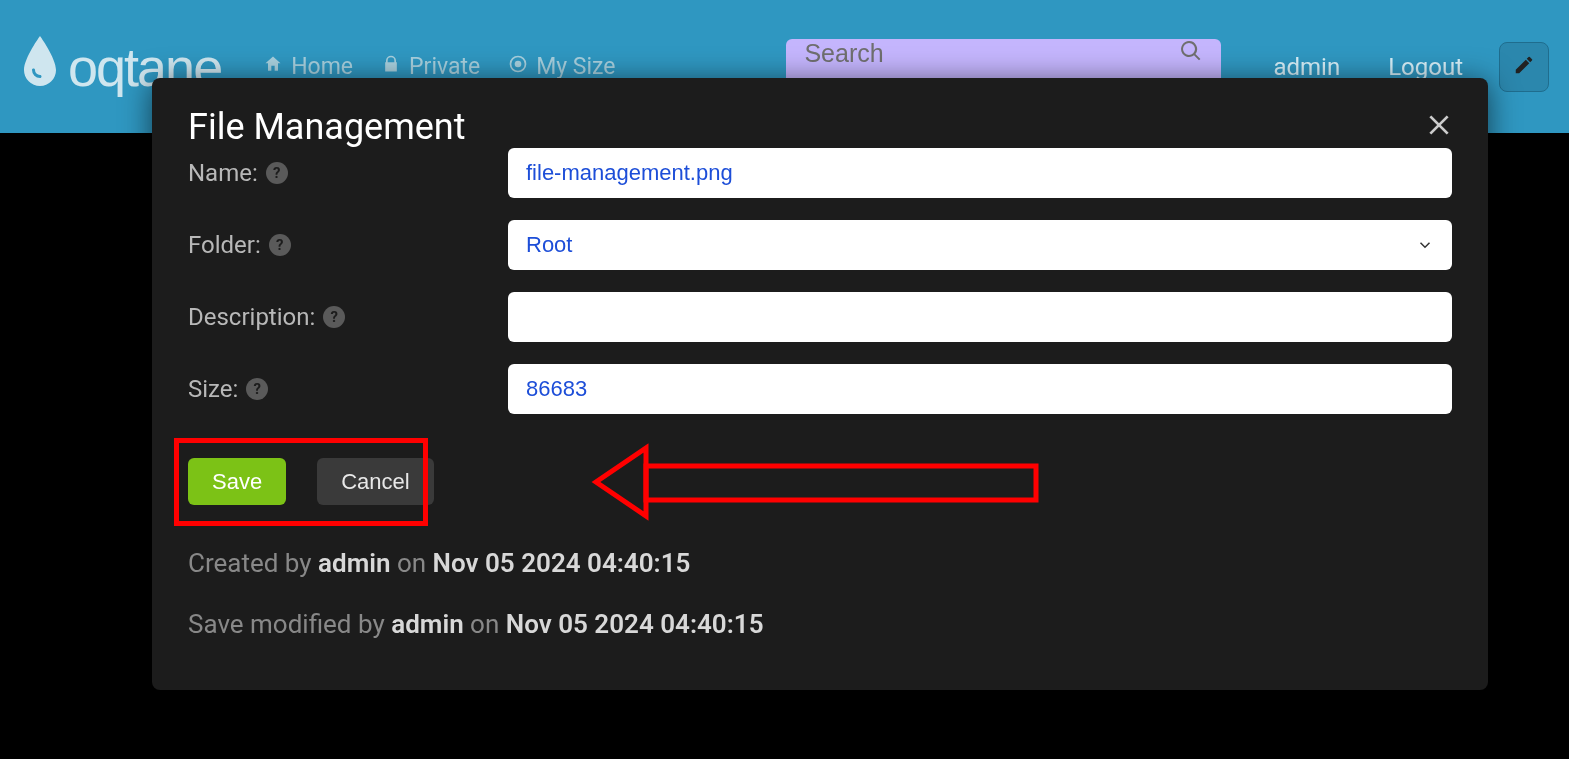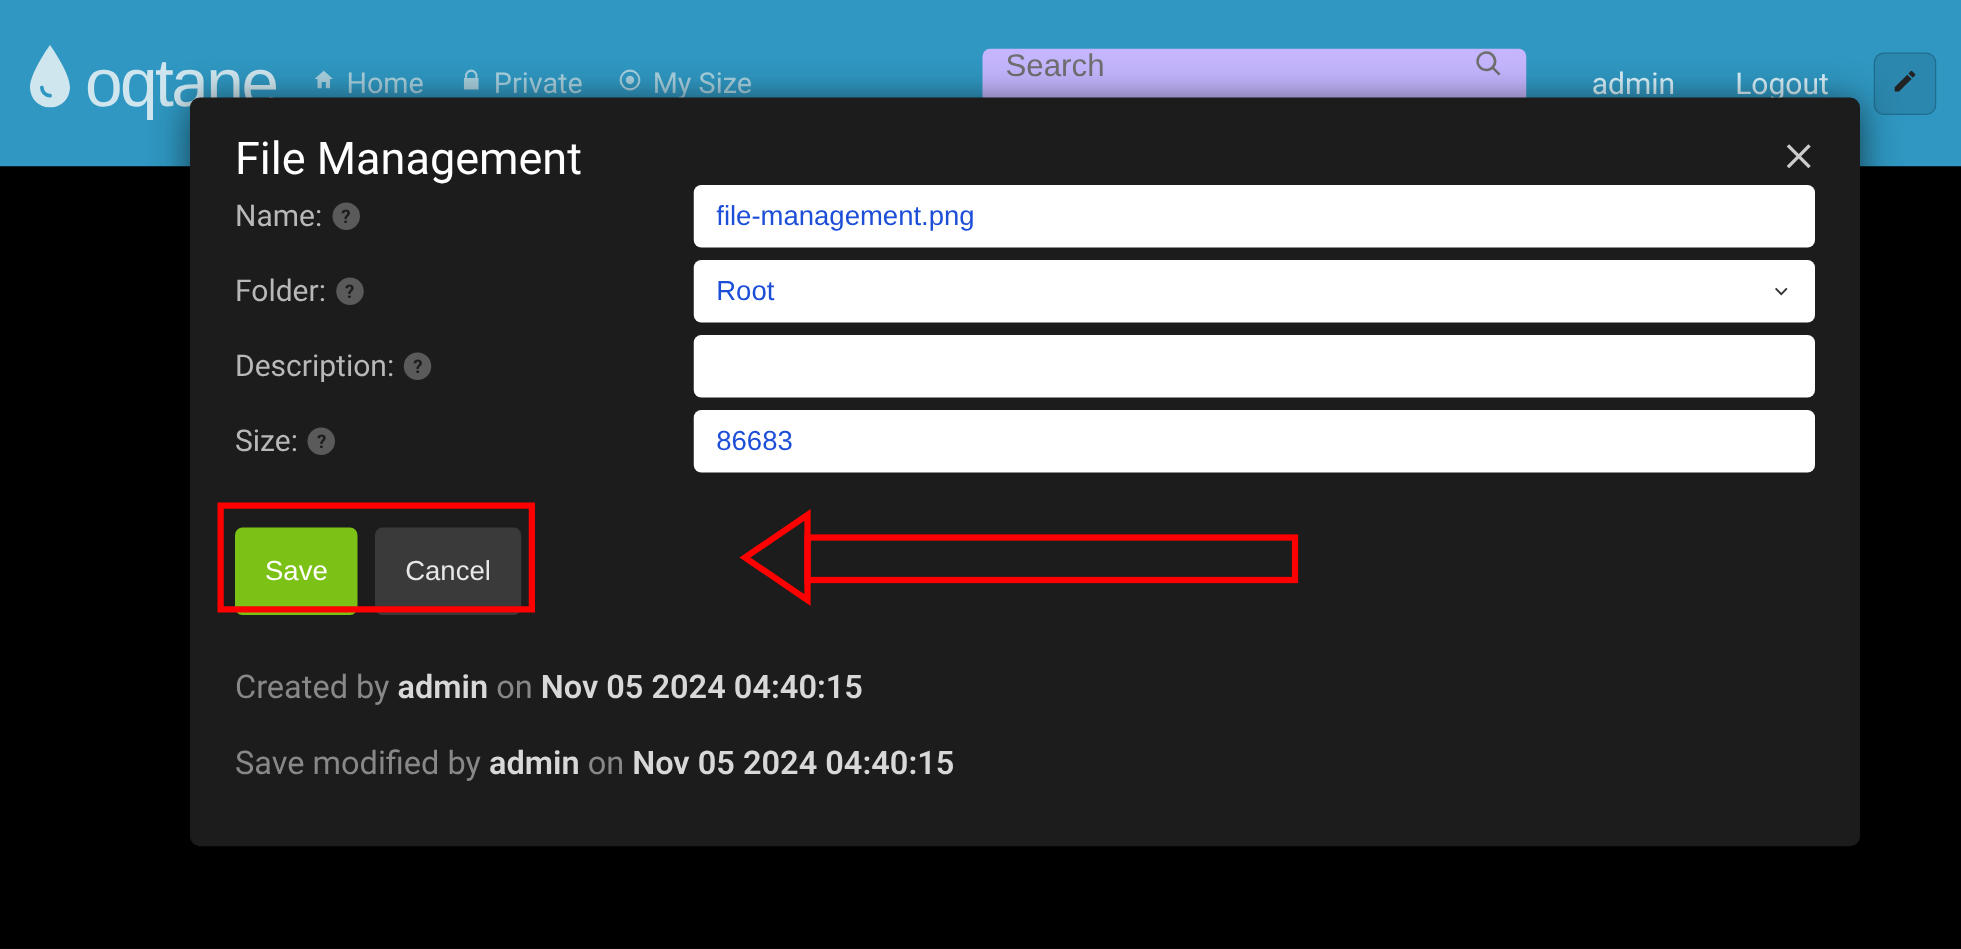--- a/index.html
+++ b/index.html
@@ -22,21 +22,21 @@
     gap: 12px;
   }
   .logo {
     display: flex;
     align-items: center;
     gap: 8px;
     color: #e8e8e8;
     font-size: 56px;
     font-weight: 400;
     letter-spacing: -1px;
-    margin-right: 16px;
+    margin-right: 30px;
   }
   .logo-drop {
     width: 40px;
     height: 52px;
     display: inline-block;
   }
   .logo-text {
     font-family: Arial, sans-serif;
     font-weight: 400;
     font-size: 54px;
@@ -128,22 +128,21 @@
   .close-x {
     width: 26px; height: 26px;
     stroke: #ccc;
     stroke-width: 2.5;
     cursor: pointer;
   }
 
   .form-row {
     display: flex;
     align-items: center;
-    margin-bottom: 10px;
-    gap: 47px;
+    margin-bottom: 22px;
   }
   .form-label {
     width: 320px;
     font-size: 24px;
     color: #b8b8b8;
     display: flex;
     align-items: center;
     gap: 8px;
   }
   .help-circle {
@@ -191,30 +190,30 @@
   }
 
   .btn-row {
     display: flex;
     gap: 14px;
     margin-top: 44px;
     margin-bottom: 34px;
     position: relative;
   }
   .btn {
-    height: 70px;
+    height: 47px;
     border-radius: 6px;
     font-size: 22px;
     padding: 0 24px;
     border: none;
     cursor: pointer;
     text-align: center;
   }
   .btn-save { background: #7cc216; color: #fff; }
-  .btn-cancel { background: #3a3a3a; color: #e8e8e8; }
+  .btn-cancel { background: #3a3a3a; color: #e8e8e8; margin-left: 17px; }
 
   
   .annot-box {
     position: absolute;
     border: 5px solid #f00;
     left: -14px;
     top: -20px;
     width: 254px;
     height: 88px;
     pointer-events: none;

